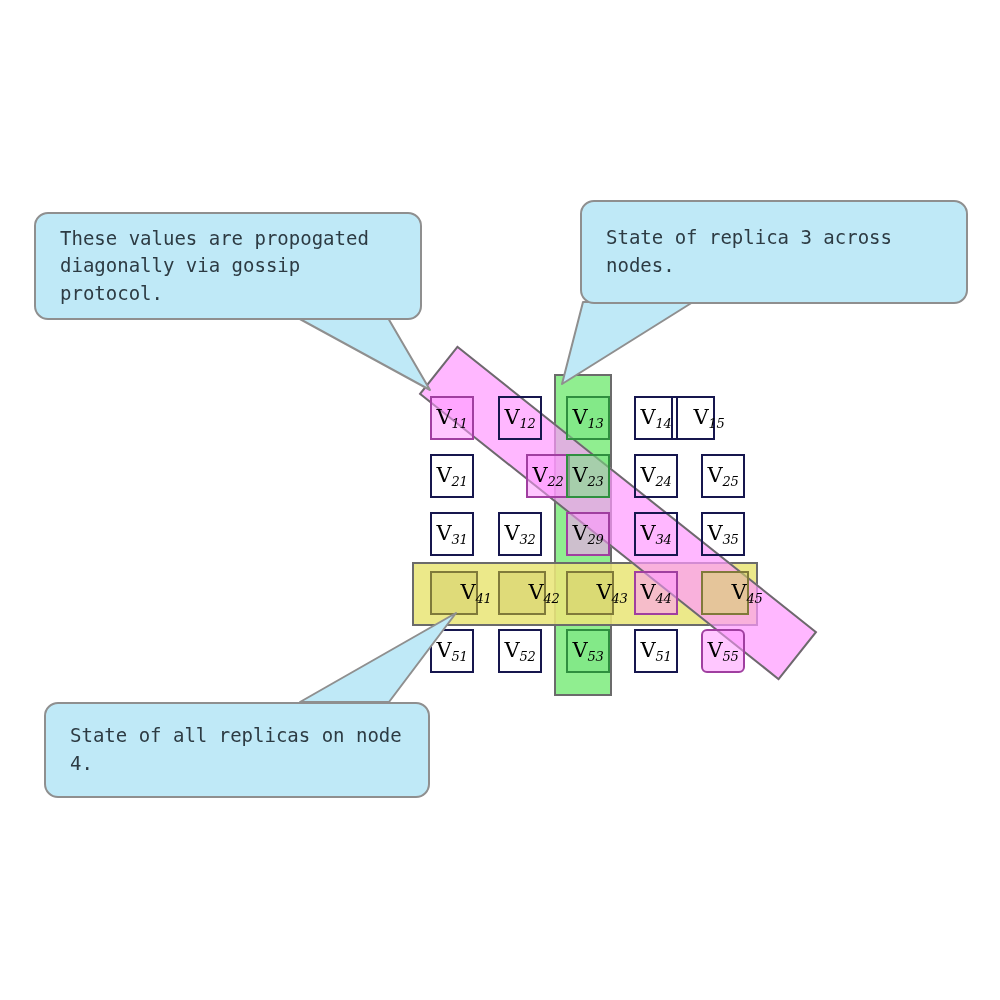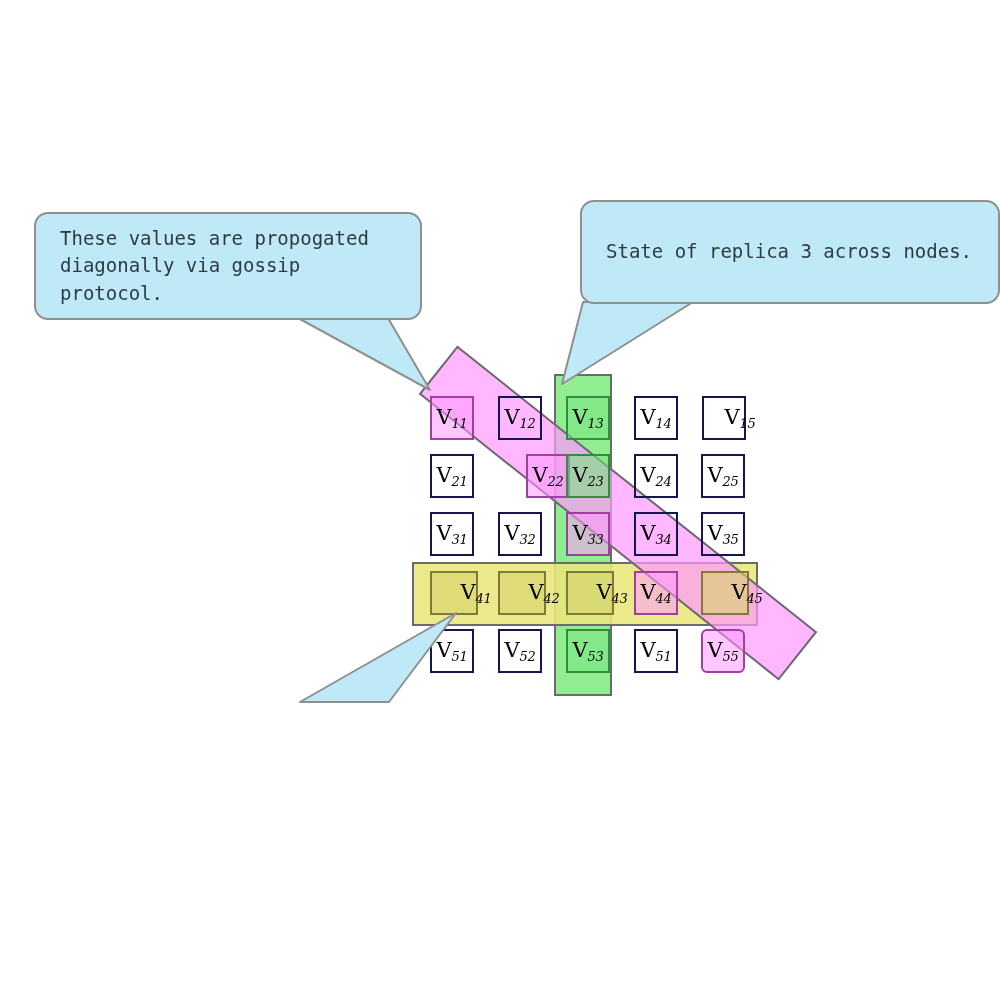--- a/index.html
+++ b/index.html
@@ -92,21 +92,21 @@
     display: flex;
     align-items: center;
     padding: 0 24px;
     font-family: "DejaVu Sans Mono", monospace;
     font-size: 19px;
     color: #2d3b43;
     line-height: 1.45;
     white-space: pre-line;
   }
   #callout-gossip   { left: 34px;  top: 212px; width: 388px; height: 108px; }
-  #callout-replica3 { left: 580px; top: 200px; width: 420px; height: 104px; }
+  #callout-replica3 { left: 580px; top: 200px; width: 388px; height: 104px; }
   #callout-node4    { left: 44px;  top: 702px; width: 386px; height: 96px; }
 
   .pointer {
     position: absolute;
     z-index: 8;
     overflow: visible;
   }
   .pointer polygon {
     fill: #bfe9f7;
     stroke: #8f8f8f;
@@ -128,21 +128,21 @@
     </div>
   <div class="cell hl-plain" style="left:498px; top:396px;">
       <span class="vlabel">V<sub>12</sub></span>
     </div>
   <div class="cell hl-green" style="left:566px; top:396px;">
       <span class="vlabel">V<sub>13</sub></span>
     </div>
   <div class="cell hl-plain" style="left:634px; top:396px;">
       <span class="vlabel">V<sub>14</sub></span>
     </div>
-  <div class="cell hl-plain" style="left:702px; top:396px;padding-left:32px;">
+  <div class="cell hl-plain" style="left:671px; top:396px;padding-left:32px;">
       <span class="vlabel">V<sub>15</sub></span>
     </div>
 
   <div class="cell hl-plain" style="left:430px; top:454px;">
       <span class="vlabel">V<sub>21</sub></span>
     </div>
   <div class="cell hl-pink" style="left:498px; top:454px;margin-left:28px;">
       <span class="vlabel">V<sub>22</sub></span>
     </div>
   <div class="cell hl-green" style="left:566px; top:454px;">
@@ -155,21 +155,21 @@
       <span class="vlabel">V<sub>25</sub></span>
     </div>
 
   <div class="cell hl-plain" style="left:430px; top:512px;">
       <span class="vlabel">V<sub>31</sub></span>
     </div>
   <div class="cell hl-plain" style="left:498px; top:512px;">
       <span class="vlabel">V<sub>32</sub></span>
     </div>
   <div class="cell hl-pink" style="left:566px; top:512px;">
-      <span class="vlabel">V<sub>33</sub></span>
+      <span class="vlabel">V<sub>29</sub></span>
     </div>
   <div class="cell hl-plain" style="left:634px; top:512px;">
       <span class="vlabel">V<sub>34</sub></span>
     </div>
   <div class="cell hl-plain" style="left:701px; top:512px;">
       <span class="vlabel">V<sub>35</sub></span>
     </div>
 
   <div class="cell hl-yellow" style="left:430px; top:571px;">
       <span class="vlabel">V<sub>41</sub></span>
@@ -209,14 +209,15 @@
   <svg class="pointer" style="left:0; top:0; width:1000px; height:1000px;">
     <polygon points="583,302 693,302 562,384"></polygon>
   </svg>
   <svg class="pointer" style="left:0; top:0; width:1000px; height:1000px;">
     <polygon points="300,702 389,702 456,613"></polygon>
   </svg>
 
   <div class="callout" id="callout-gossip">These values are propogated
 diagonally via gossip protocol.</div>
   <div class="callout" id="callout-replica3">State of replica 3 across nodes.</div>
+  <div class="callout" id="callout-node4">State of all replicas on node 4.</div>
 
 </div>
 
 </body></html>

